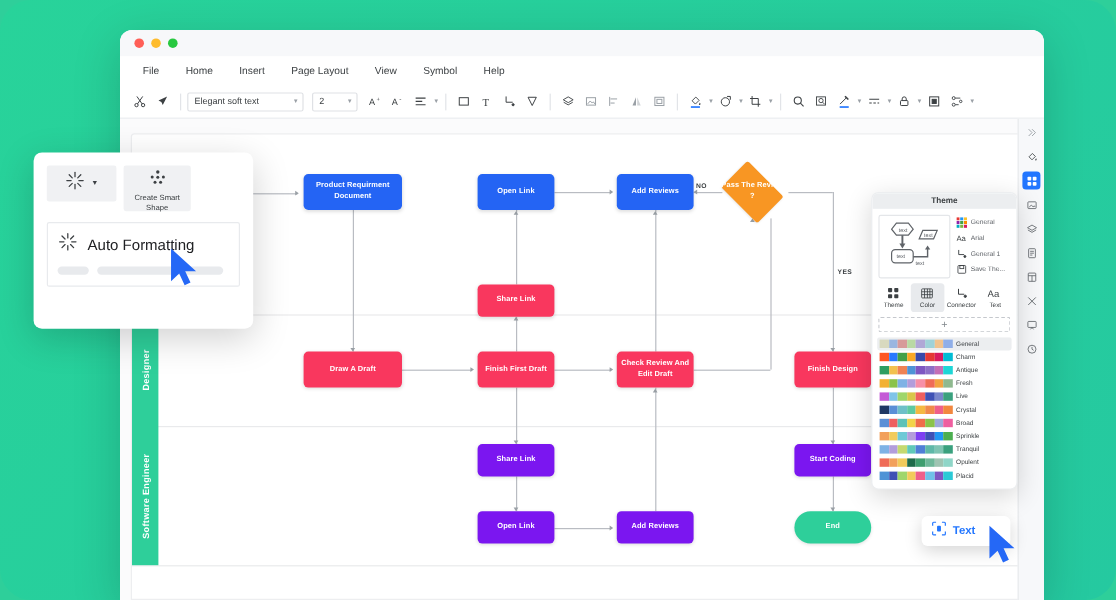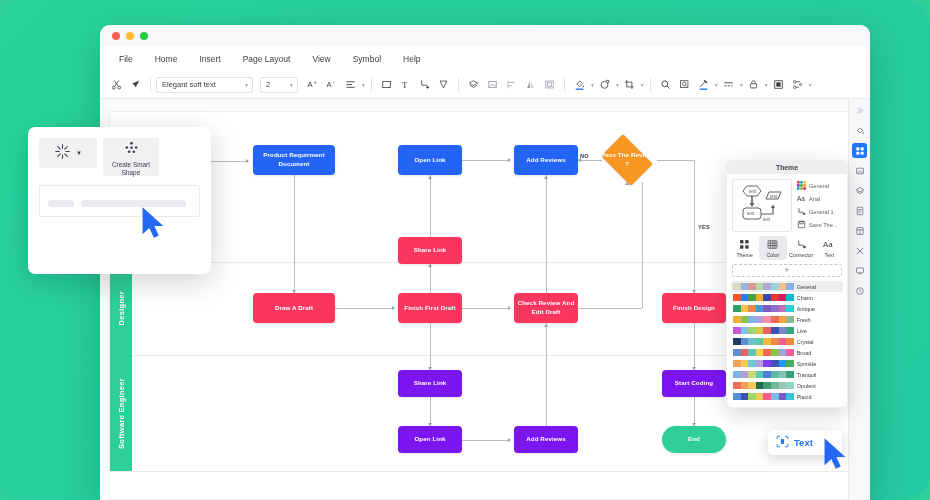--- a/index.html
+++ b/index.html
@@ -876,20 +876,35 @@
           <circle cx="6.2" cy="12.6" r="1.5"></circle>
             <circle cx="11.8" cy="12.6" r="1.5"></circle>
             <circle cx="9" cy="7.6" r="1.5"></circle>
         </svg>
       </span>
       <span class="css-label">Create Smart Shape</span>
     </div>
   </div>
 
   <div id="auto-fmt-card">
+    <div id="auto-fmt-head">
+      <span>
+        <svg width="17" height="17" viewBox="0 0 20 20" stroke="#3c4043" stroke-width="1.25" stroke-linecap="round">
+          <line x1="10" y1="2" x2="10" y2="6.2"></line>
+            <line x1="10" y1="13.8" x2="10" y2="18"></line>
+          <line x1="2" y1="10" x2="6.2" y2="10"></line>
+            <line x1="13.8" y1="10" x2="18" y2="10"></line>
+          <line x1="4.3" y1="4.3" x2="7.3" y2="7.3"></line>
+            <line x1="12.7" y1="12.7" x2="15.7" y2="15.7"></line>
+          <line x1="15.7" y1="4.3" x2="12.7" y2="7.3"></line>
+            <line x1="7.3" y1="12.7" x2="4.3" y2="15.7"></line>
+        </svg>
+      </span>
+      <span id="auto-fmt-title">Auto Formatting</span>
+    </div>
     <div id="auto-fmt-bars">
       <div class="bar" style="width:26px"></div>
       <div class="bar" style="width:105px"></div>
     </div>
 
     <span class="cursor" style="left:100px;top:20px">
       <svg width="30" height="34" viewBox="0 0 26 30">
         <path d="M2 1 L2 25 L8 19.4 L12 28 L16.3 26 L12.4 17.6 L20.4 17.6 Z" fill="#2568f6"></path>
       </svg>
     </span>

